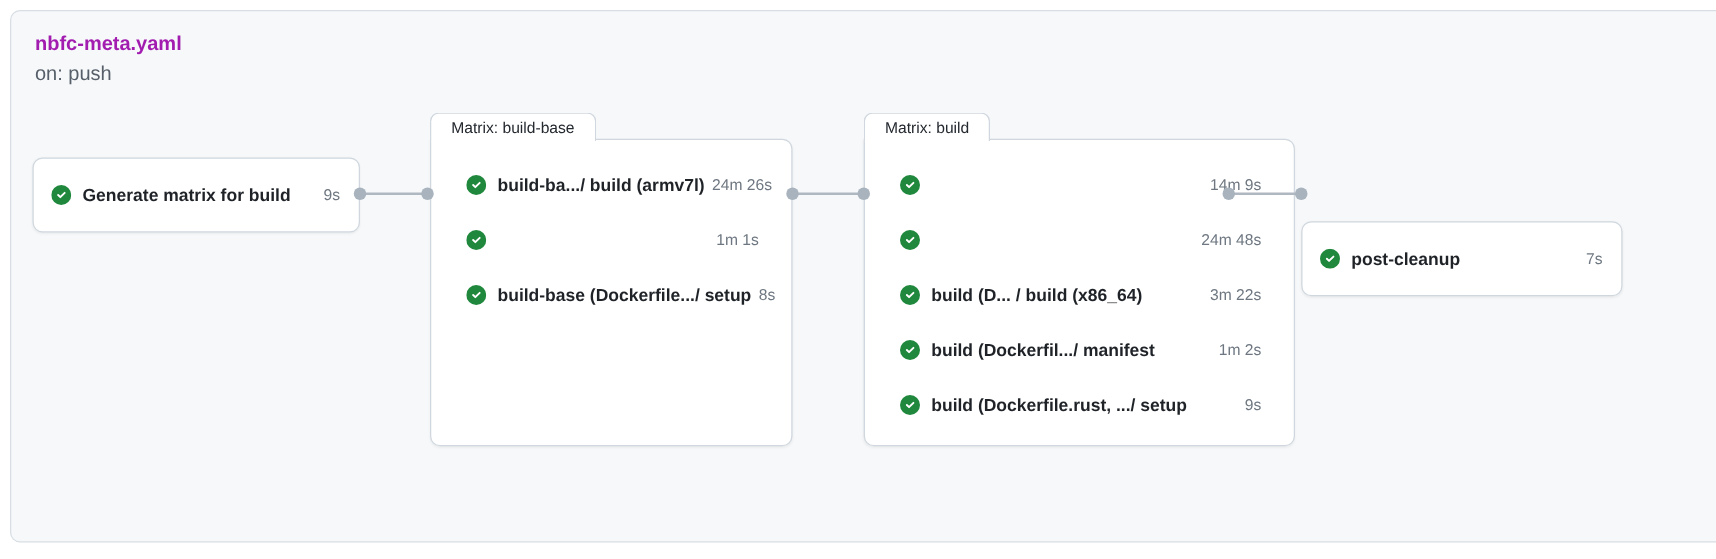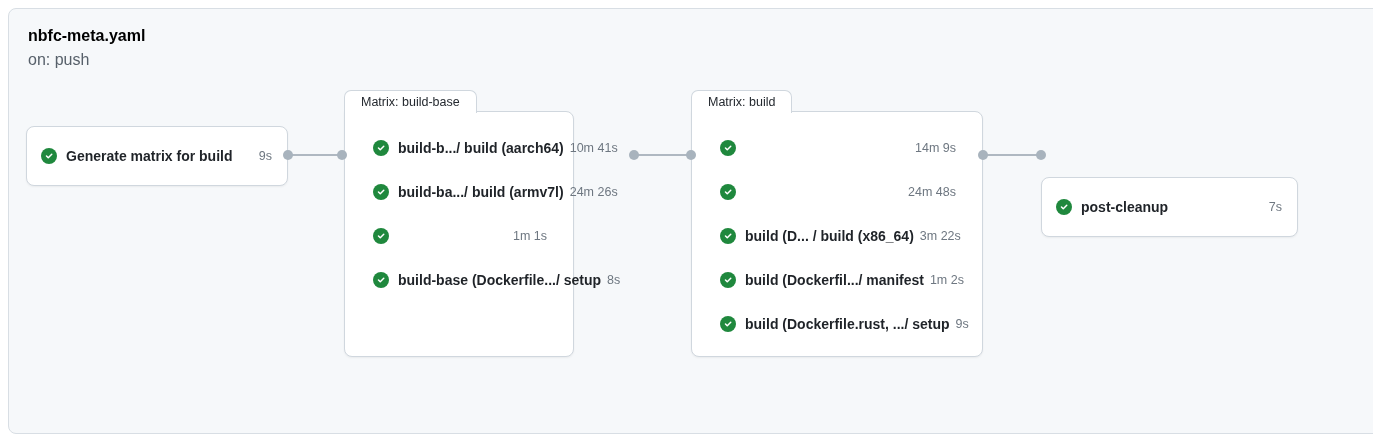--- a/index.html
+++ b/index.html
@@ -9,21 +9,21 @@
   .canvas {
     position: absolute; left: 8px; top: 8px;
     width: 1380px; height: 426px;
     background: #f6f8fa;
     border: 1px solid #d8dee4;
     border-radius: 8px;
   }
 
   .wf-title {
     position: absolute; left: 19px; top: 18px;
-    font-size: 16px; font-weight: bold; color: #000000;
+    font-size: 16px; font-weight: bold; color: #a21caf;
   }
   .wf-trigger {
     position: absolute; left: 19px; top: 42px;
     font-size: 16px; color: #57606a;
   }
 
   
   .job-node {
     position: absolute; height: 60px;
     background: #ffffff;
@@ -96,30 +96,23 @@
   <div class="wf-trigger">on: push</div>
 
   <div class="job-node" style="left:17px; top:117px; width:262px;">
     <svg class="check-icon" viewBox="0 0 16 16">
         <use href="#check-circle"></use>
       </svg>
     <span class="job-label">Generate matrix for build</span>
     <span class="job-duration">9s</span>
   </div>
 
-  <div class="matrix-group" style="left:335px; width:230px;">
+  <div class="matrix-group" style="left:335px; width:290px;">
     <div class="matrix-tab">Matrix: build-base</div>
 
-    <div class="matrix-row">
-      <svg class="check-icon" viewBox="0 0 16 16">
-          <use href="#check-circle"></use>
-        </svg>
-      <span class="job-label">build-b.../ build (aarch64)</span>
-      <span class="job-duration">10m 41s</span>
-    </div>
     <div class="matrix-row">
       <svg class="check-icon" viewBox="0 0 16 16">
           <use href="#check-circle"></use>
         </svg>
       <span class="job-label">build-ba.../ build (armv7l)</span>
       <span class="job-duration">24m 26s</span>
     </div>
     <div class="matrix-row">
       <svg class="check-icon" viewBox="0 0 16 16">
           <use href="#check-circle"></use>
@@ -128,21 +121,21 @@
     </div>
     <div class="matrix-row">
       <svg class="check-icon" viewBox="0 0 16 16">
           <use href="#check-circle"></use>
         </svg>
       <span class="job-label">build-base (Dockerfile.../ setup</span>
       <span class="job-duration">8s</span>
     </div>
   </div>
 
-  <div class="matrix-group" style="left:682px; width:292px;">
+  <div class="matrix-group" style="left:682px; width:345px;">
     <div class="matrix-tab">Matrix: build</div>
 
     <div class="matrix-row">
       <svg class="check-icon" viewBox="0 0 16 16">
           <use href="#check-circle"></use>
         </svg>
       <span class="job-duration">14m 9s</span>
     </div>
     <div class="matrix-row">
       <svg class="check-icon" viewBox="0 0 16 16">

